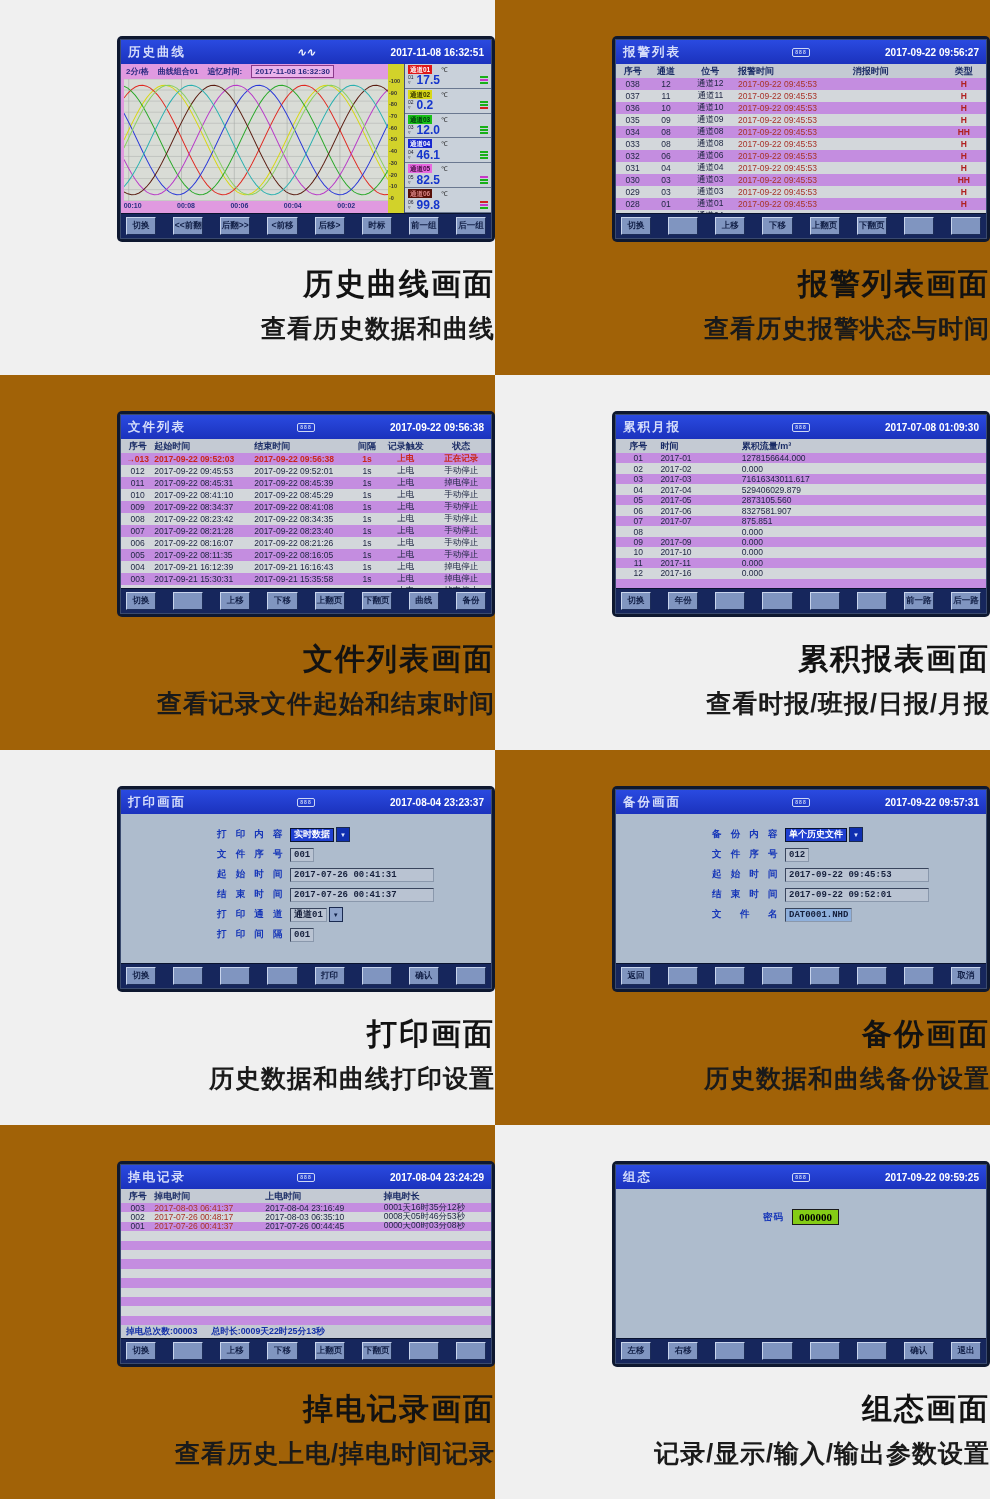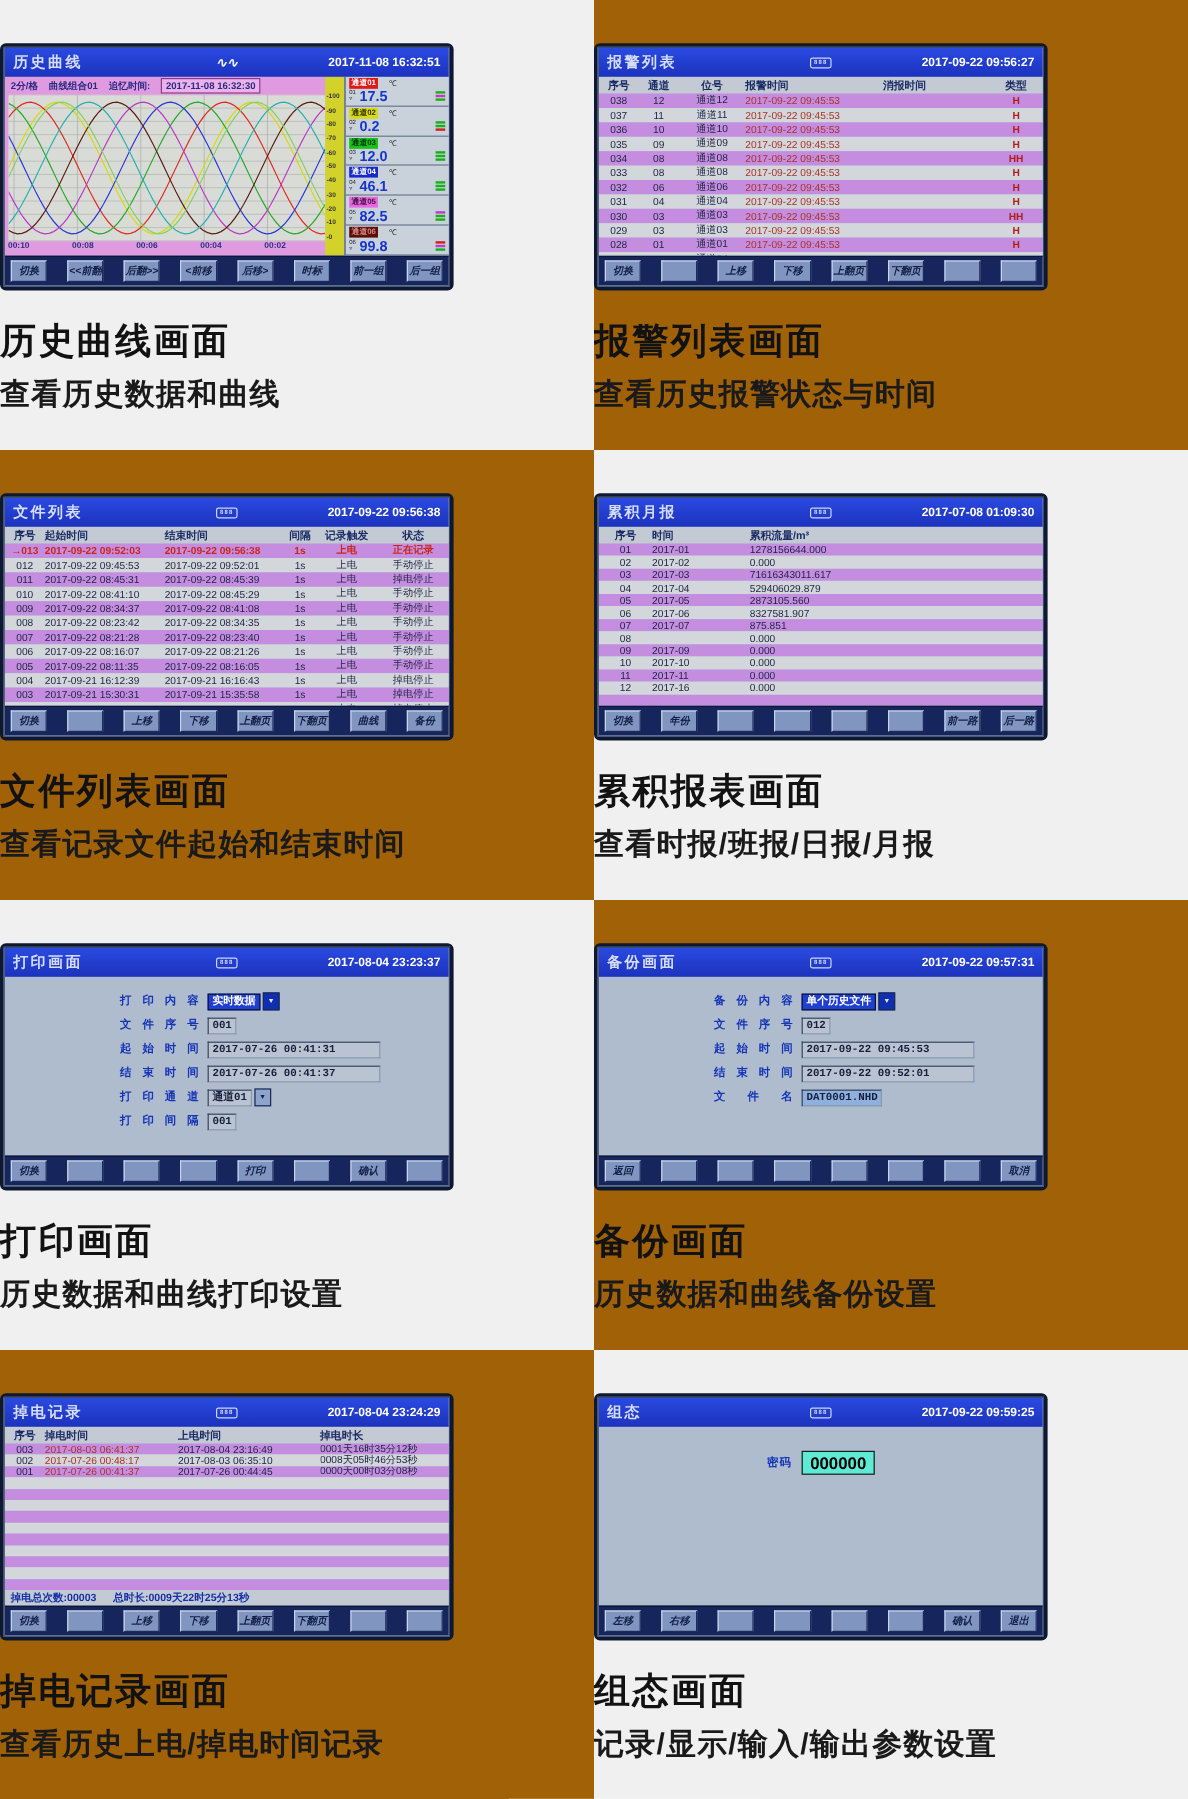--- a/index.html
+++ b/index.html
@@ -1,32 +1,32 @@
 <!DOCTYPE html>
 <html><head>
 <meta charset="utf-8">
 <style>
   html,body{margin:0;padding:0;}
   .page{width:990px;height:1499px;position:relative;font-family:"Liberation Sans",sans-serif;background:#f0f0f0;}
   .grid{display:grid;grid-template-columns:495px 495px;grid-template-rows:375px 375px 375px 374px;width:990px;height:1499px;}
-  .cell{display:flex;flex-direction:column;align-items:flex-start;overflow:hidden;}
+  .cell{display:flex;flex-direction:column;align-items:flex-end;overflow:hidden;}
   .cell.light{background:#f0f0f0;}
   .cell.dark{background:#a16207;}
 
   
   .device{width:378px;height:206px;margin-top:36px;background:#0e1830;border-radius:5px;padding:3px;box-sizing:border-box;flex:none;}
   .screen{width:100%;height:100%;display:flex;flex-direction:column;background:#aebccd;border:1px solid #3a4a6e;box-sizing:border-box;overflow:hidden;}
   .titlebar{height:24px;flex:none;background:linear-gradient(#2a4ae0,#1b32bd);display:flex;align-items:center;padding:0 7px;}
   .title{flex:1;color:#d4dcfa;font-size:12.5px;font-weight:bold;letter-spacing:2px;}
   .tbicon{color:#cdd6f6;font-size:8px;font-weight:bold;}
   .usb{border:1px solid #cdd6f6;border-radius:2px;font-size:5px;letter-spacing:1px;padding:0 2px;line-height:7px;}
   .wave{font-size:11px;font-style:italic;color:#eef2ff;}
   .datetime{flex:1;text-align:right;color:#ffffff;font-size:10px;font-weight:bold;}
   .body{flex:1;display:flex;flex-direction:column;overflow:hidden;position:relative;}
-  .btnbar{height:24px;flex:none;background:#16265c;border-top:1px solid #0a1430;display:flex;align-items:center;gap:17px;padding:0 5px;font-style:italic;}
+  .btnbar{height:24px;flex:none;background:#16265c;border-top:1px solid #0a1430;display:flex;align-items:center;gap:17px;padding:0 5px;}
   .fbtn{flex:1;height:16px;background:#8095c0;border:1px solid #1c2c58;border-top-color:#c8d4ec;border-left-color:#c8d4ec;color:#111f46;font-size:8.5px;font-weight:bold;display:flex;align-items:center;justify-content:center;white-space:nowrap;overflow:hidden;}
 
   
   .thead{height:14px;flex:none;background:#c4cad3;display:flex;align-items:center;color:#1a2c66;font-weight:bold;font-size:9px;}
   .rows{flex:1;display:flex;flex-direction:column;}
   .trow{flex:1;display:flex;align-items:center;font-size:8.5px;color:#1c2440;overflow:hidden;white-space:nowrap;}
   .trow.violet{background:#c48de0;}
   .trow.gray{background:#d3d7db;}
   .tc{overflow:hidden;}
   .tc.time{color:#a83428;}
@@ -43,21 +43,21 @@
   .fval{font-family:"Liberation Mono",monospace;font-size:9px;font-weight:bold;color:#16203c;background:#b9c3d2;border:1px solid #38445c;border-bottom-color:#8a98ac;border-right-color:#8a98ac;padding:1px 3px;line-height:10px;}
   .fval.sel{background:#1f3fd0;color:#fff;border-color:#0a1430;}
   .fval.hil{background:#8fb0dc;}
   .fval.wide{min-width:136px;}
   .drop{width:12px;height:13px;background:#8fa4cc;border:1px solid #1a2a50;color:#0f1f46;font-size:6px;display:inline-flex;align-items:center;justify-content:center;margin-left:2px;}
   .drop.seldrop{background:#0f2fb0;color:#dfe8ff;}
 
   
   .pwdrow{display:flex;align-items:center;justify-content:center;margin-top:20px;gap:8px;}
   .pwdlabel{color:#1535b8;font-weight:bold;font-size:9.5px;letter-spacing:1px;}
-  .pwdbox{background:#5eead4;border:1px solid #1a1a1a;font-family:Liberation Sans, sans-serif;font-weight:bold;font-size:14px;color:#000;padding:1px 6px;}
+  .pwdbox{background:#84cc16;border:1px solid #1a1a1a;font-family:Liberation Serif, serif;font-weight:bold;font-size:11px;color:#000;padding:1px 6px;}
   .menu{display:grid;grid-template-columns:auto auto;gap:13px 70px;justify-content:center;margin-top:15px;}
   .mbtn{width:84px;height:19px;display:flex;align-items:center;justify-content:center;font-size:9.5px;font-weight:bold;letter-spacing:1px;color:#15244c;background:#9db1cb;border:1px solid #45566e;box-shadow:1px 1px 0 #d8e2f0 inset,-1px -1px 0 #5a6a84 inset;}
   .mbtn.selected{background:#1f40cf;color:#ffffff;}
 
   
   .hcbody{flex-direction:row;}
   .hcleft{flex:1;display:flex;flex-direction:column;background:#e09ae0;min-width:0;}
   .hcinfo{height:15px;flex:none;display:flex;align-items:center;font-size:8px;font-weight:bold;color:#2a2a80;gap:9px;padding:0 5px;}
   .recallbox{border:1px solid #8a3a8a;background:#eab2ea;padding:0 3px;line-height:11px;}
   .hcplot{flex:1;margin-left:3px;position:relative;background:#d9dcd6;overflow:hidden;}

